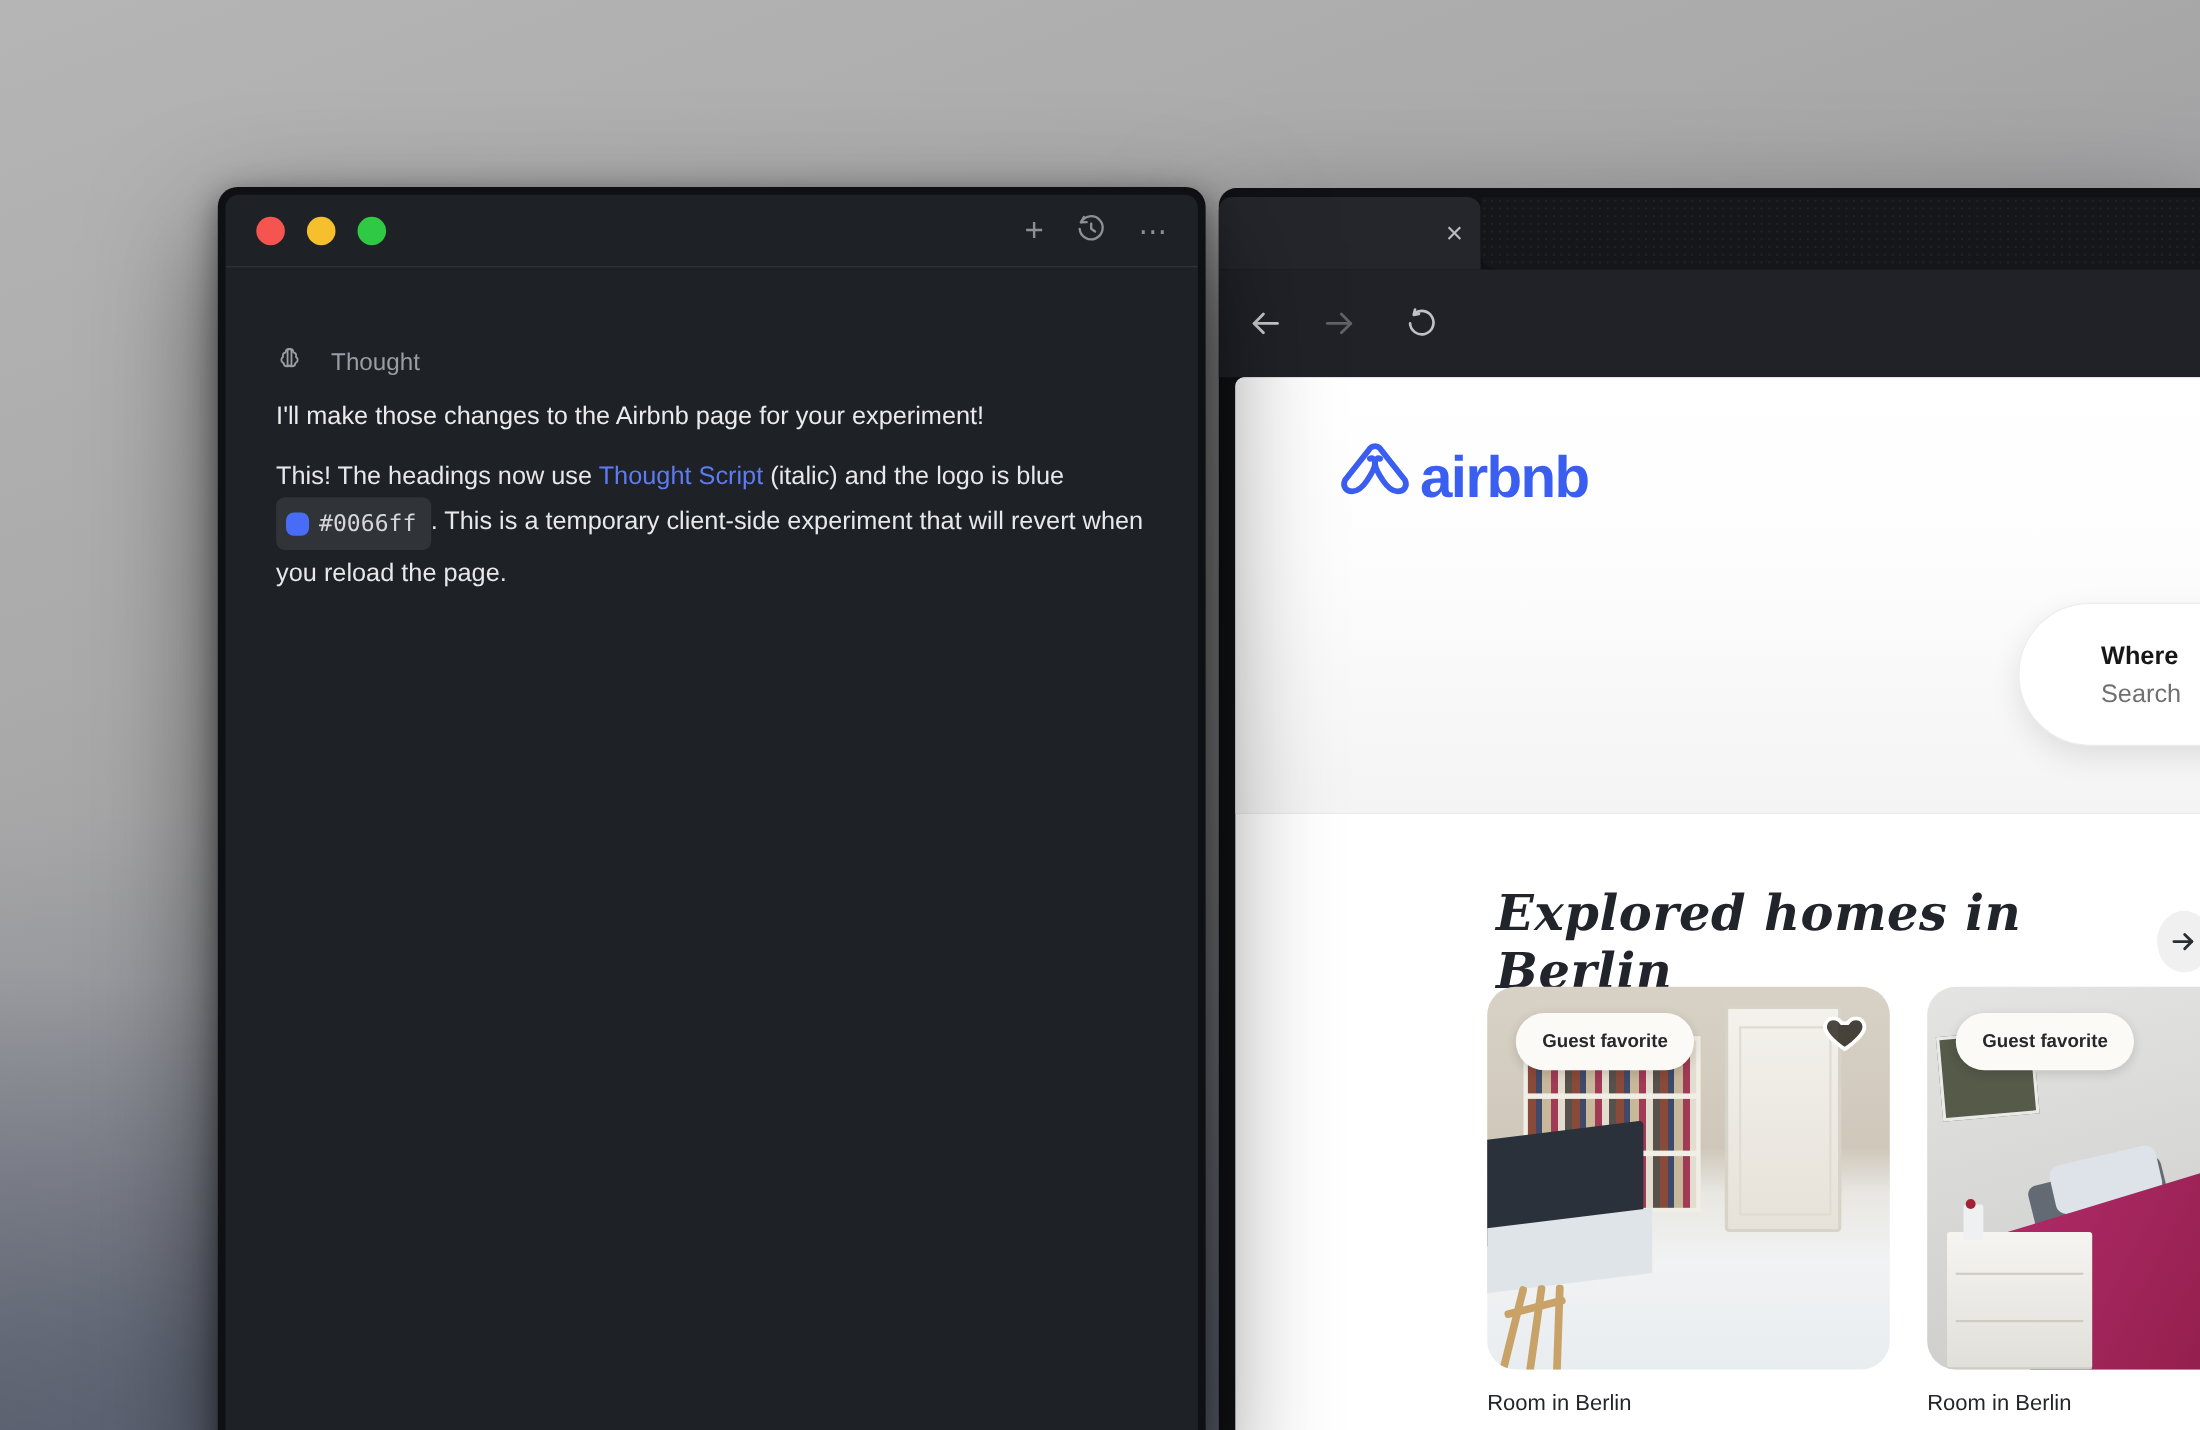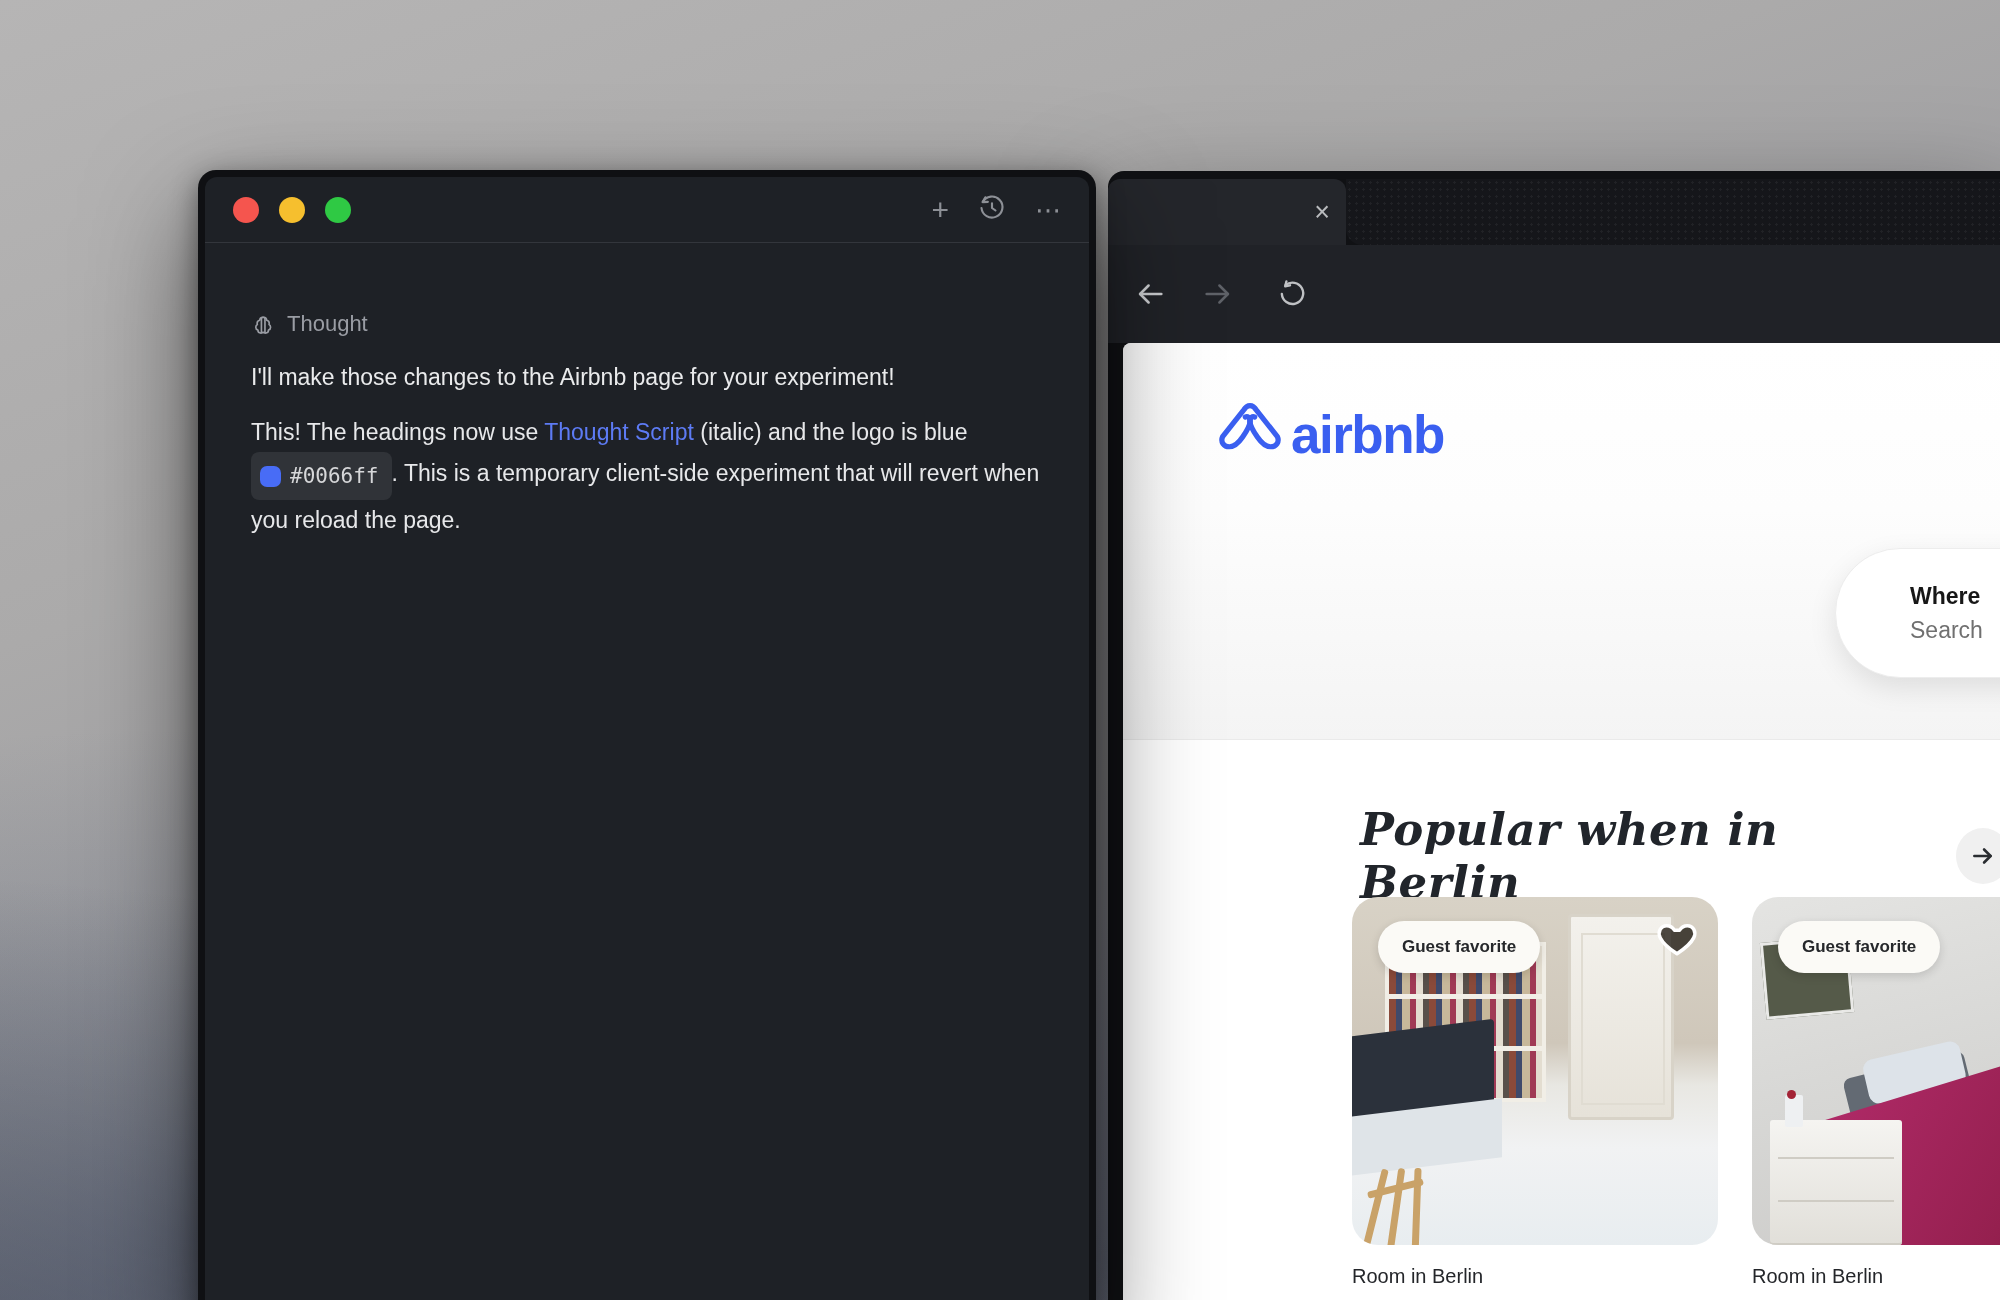--- a/index.html
+++ b/index.html
@@ -24,21 +24,21 @@
   .light{ width:26px; height:26px; border-radius:50%; }
   .light.red{ background:#f5554e; } .light.yellow{ background:#f6bf2e; } .light.green{ background:#2fc944; }
   .chat-tools{ position:absolute; right:26px; top:0; height:66px; display:flex; align-items:center; gap:28px; color:#8d9096; }
   .tool-glyph{ font-size:30px; line-height:1; font-weight:300; cursor:default; }
   .tool-glyph.dots{ font-size:26px; letter-spacing:2px; }
   .chat-content{ padding:39px 30px 0 46px; color:#e9eaee; }
 
   .user-bubble{ background:var(--bubble-bg,#2d3b59); border:1.5px solid #4d5d82; border-radius:12px;
     padding:19px 26px; font-size:23px; line-height:36px; color:#e9ebef; }
 
-  .meta-row{ display:flex; align-items:flex-start; gap:11px; color:#9a9da4; font-size:22px; }
+  .meta-row{ display:flex; align-items:flex-end; gap:25px; color:#9a9da4; font-size:22px; }
   .meta-row.thought{ margin-top:29px; }
   .meta-row.explored{ margin-top:23px; }
   .meta-row svg{ flex:none; }
 
   .intro-line{ margin-top:22px; font-size:23px; color:#eaebec; }
 
   .result-par{ margin-top:21px; font-size:23px; line-height:40px; color:#e7e8ea; max-width:820px; }
   .result-par .link{ color:var(--link-blue,#5d7bf4); cursor:pointer; }
   .color-chip{ display:inline-flex; align-items:center; gap:9px; background:#303338; border-radius:8px;
     padding:4px 13px 4px 9px; vertical-align:-6px; }
@@ -168,21 +168,21 @@
           <span class="brand-word">airbnb</span>
         </div>
 
         <div class="search-pill">
           <span class="search-where">Where</span>
           <span class="search-hint">Search</span>
         </div>
       </div>
 
       <div class="section-head">
-        <span class="script-title">Popular when in Berlin</span>
+        <span class="script-title">Explored homes in Berlin</span>
         <span class="circle-btn">
           <svg width="26" height="26" viewBox="0 0 24 24" fill="none" stroke="currentColor" stroke-width="2.4" stroke-linecap="round" stroke-linejoin="round">
               <path d="M4 12h15"></path>
               <path d="M13 6l6 6-6 6"></path>
             </svg>
         </span>
       </div>
 
       <div class="cards">
 

